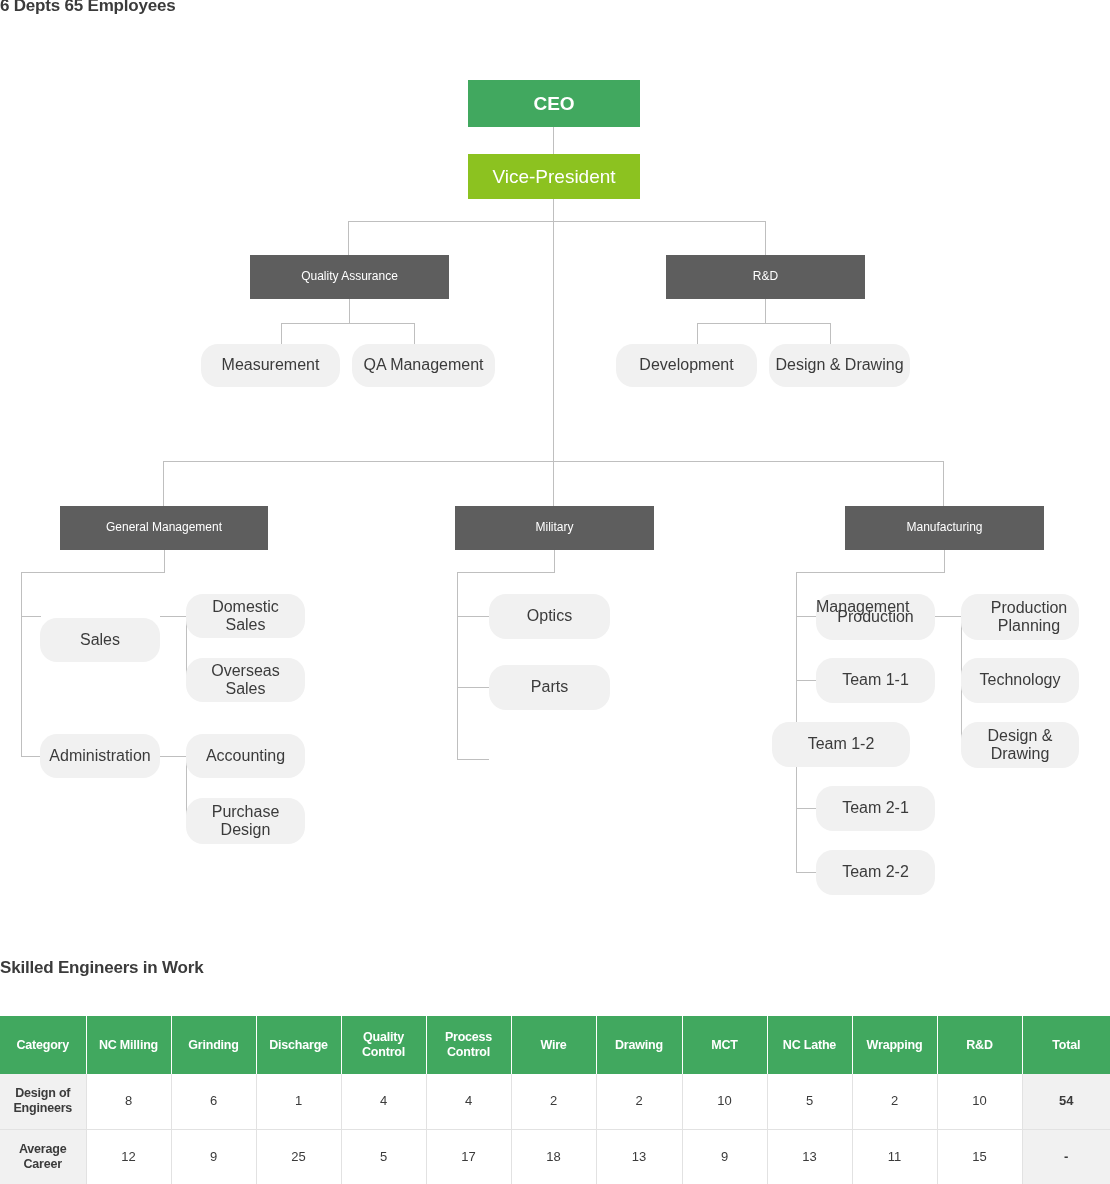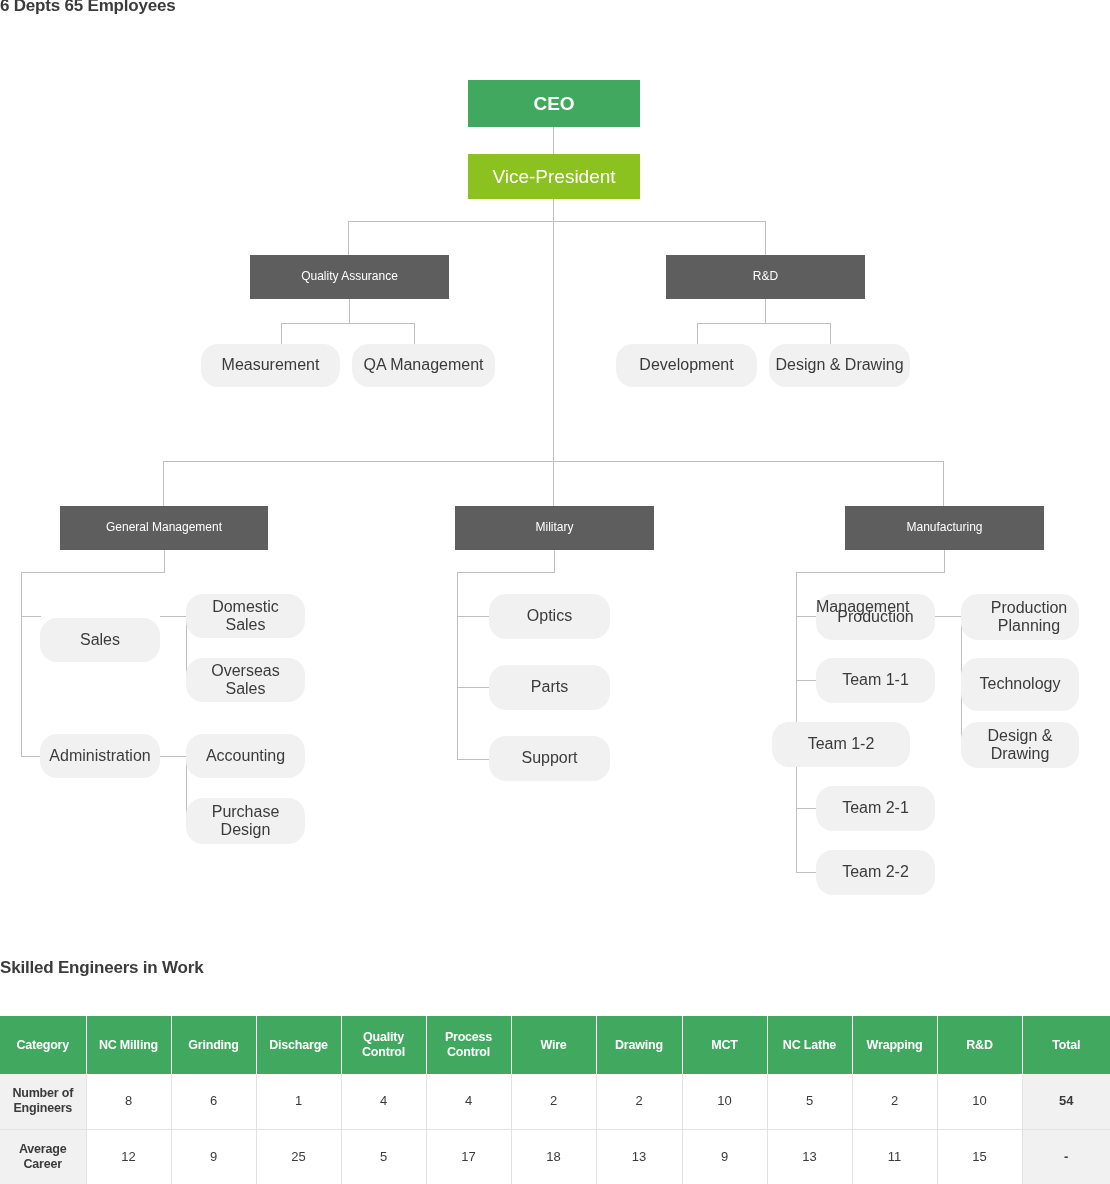--- a/index.html
+++ b/index.html
@@ -253,23 +253,20 @@
   <div class="line-h" style="left:457px; top:616px; width:32px;"></div>
   <div class="line-h" style="left:457px; top:687px; width:32px;"></div>
   <div class="line-h" style="left:457px; top:759px; width:32px;"></div>
 
   <div class="node node-sub" style="left:489px; top:594px; width:121px; height:45px;">
     <span>Optics</span>
   </div>
   <div class="node node-sub" style="left:489px; top:665px; width:121px; height:45px;">
     <span>Parts</span>
   </div>
-  <div class="node node-sub" style="left:489px; top:736px; width:121px; height:45px;">
-    <span>Support</span>
-  </div>
 
   <div class="node node-dept" style="left:845px; top:506px; width:199px; height:44px;">
     <span>Manufacturing</span>
   </div>
   <div class="line-v" style="left:944px; top:550px; height:22px;"></div>
   <div class="line-h" style="left:796px; top:572px; width:149px;"></div>
   <div class="line-v" style="left:796px; top:572px; height:301px;"></div>
   <div class="line-h" style="left:796px; top:616px; width:20px;"></div>
   <div class="line-h" style="left:796px; top:680px; width:20px;"></div>
   <div class="line-h" style="left:796px; top:744px; width:20px;"></div>
@@ -298,21 +295,21 @@
   </div>
 
   <div class="line-h" style="left:935px; top:616px; width:26px;"></div>
   <div class="line-v" style="left:961px; top:616px; height:129px;"></div>
   <div class="line-h" style="left:961px; top:680px; width:12px;"></div>
   <div class="line-h" style="left:961px; top:745px; width:12px;"></div>
 
   <div class="node node-sub" style="left:961px; top:594px; width:118px; height:46px;padding-left:24px;">
     <span>Production Planning</span>
   </div>
-  <div class="node node-sub" style="left:961px; top:658px; width:118px; height:53px;">
+  <div class="node node-sub" style="left:961px; top:658px; width:118px; height:45px;">
     <span>Technology</span>
   </div>
   <div class="node node-sub" style="left:961px; top:722px; width:118px; height:46px;">
     <span>Design &amp; Drawing</span>
   </div>
 
 </div>
 
 <div class="section-heading">Skilled Engineers in Work</div>
 
@@ -344,21 +341,21 @@
       <th>Drawing</th>
       <th>MCT</th>
       <th>NC Lathe</th>
       <th>Wrapping</th>
       <th>R&amp;D</th>
       <th>Total</th>
     </tr>
   </thead>
   <tbody>
     <tr>
-      <td class="row-label">Number of Engineers</td>
+      <td class="row-label">Design of Engineers</td>
       <td>8</td>
       <td>6</td>
       <td>1</td>
       <td>4</td>
       <td>4</td>
       <td>2</td>
       <td>2</td>
       <td>10</td>
       <td>5</td>
       <td>2</td>

